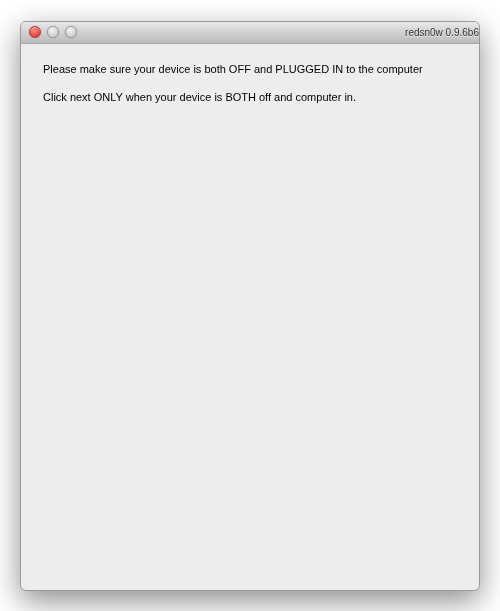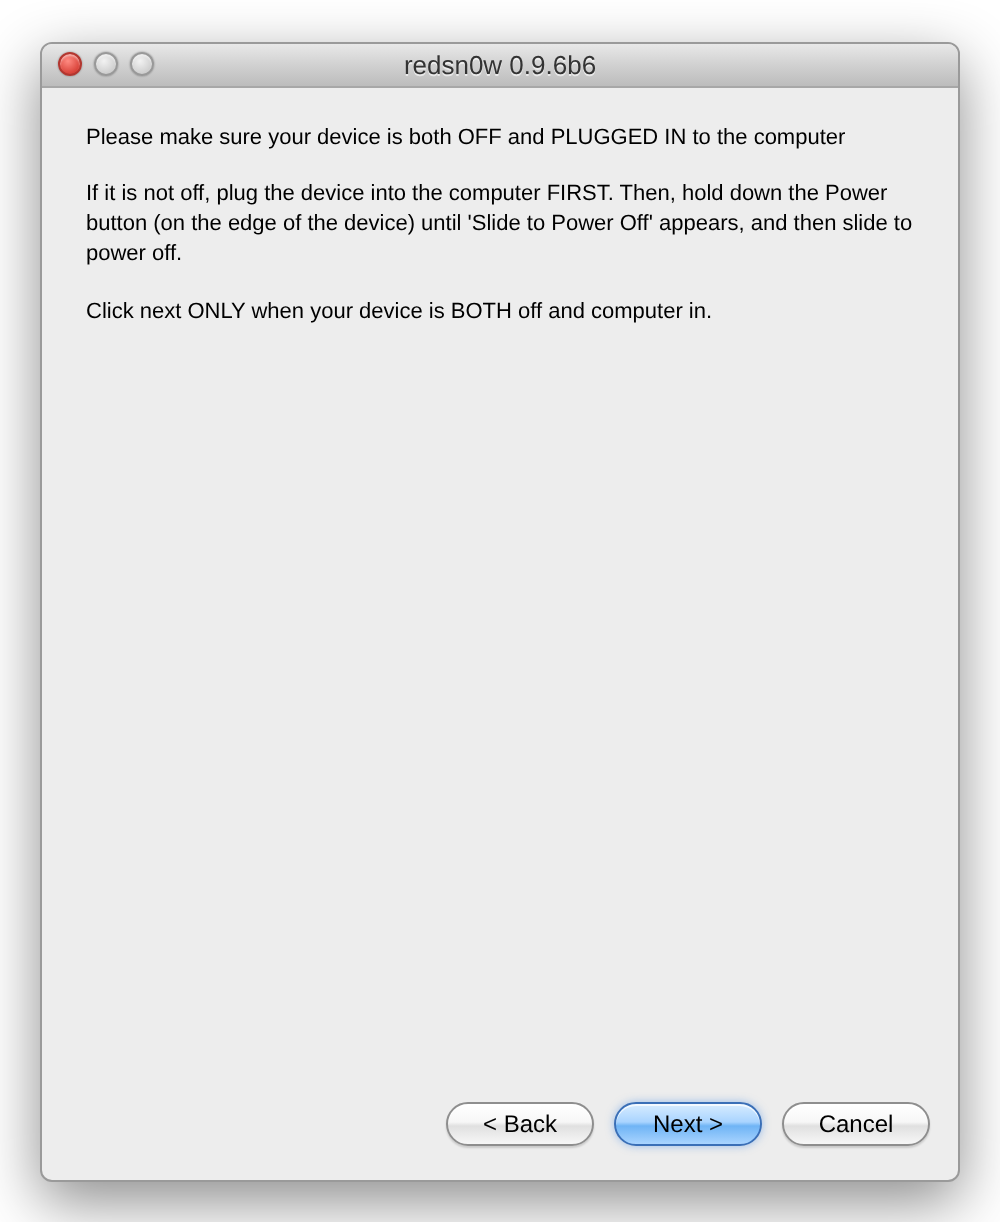--- a/index.html
+++ b/index.html
@@ -47,22 +47,22 @@
     .tl-close {
       background: radial-gradient(circle at 40% 35%, #ff8b82, #d9433a 70%);
       border: 1px solid #b23730;
     }
     .tl-min, .tl-max {
       background: radial-gradient(circle at 40% 35%, #f2f2f2, #cfcfcf 70%);
       border: 1px solid #999;
     }
     .title {
       flex: 1;
-      text-align: center;
-      font-size: 13px;
+      text-align: right;
+      font-size: 10px;
       color: #333;
       text-shadow: 0 1px 0 rgba(255,255,255,0.6);
     }
     .content {
       flex: 1;
       padding: 18px 22px 10px 22px;
       font-size: 11px;
       color: #000;
       line-height: 1.35;
     }
@@ -105,22 +105,16 @@
     <div class="traffic-lights">
       <div class="tl tl-close"></div>
       <div class="tl tl-min"></div>
       <div class="tl tl-max"></div>
     </div>
     <div class="title">redsn0w 0.9.6b6</div>
   </div>
 
   <div class="content">
     <p>Please make sure your device is both OFF and PLUGGED IN to the computer</p>
-    <p>If it is not off, plug the device into the computer FIRST. Then, hold down the Power button (on the edge of the device) until 'Slide to Power Off' appears, and then slide to power off.</p>
     <p>Click next ONLY when your device is BOTH off and computer in.</p>
   </div>
 
-  <div class="footer">
-    <button class="aqua-btn">&lt; Back</button>
-    <button class="aqua-btn primary">Next &gt;</button>
-    <button class="aqua-btn">Cancel</button>
-  </div>
 </div>
 
 </body></html>

